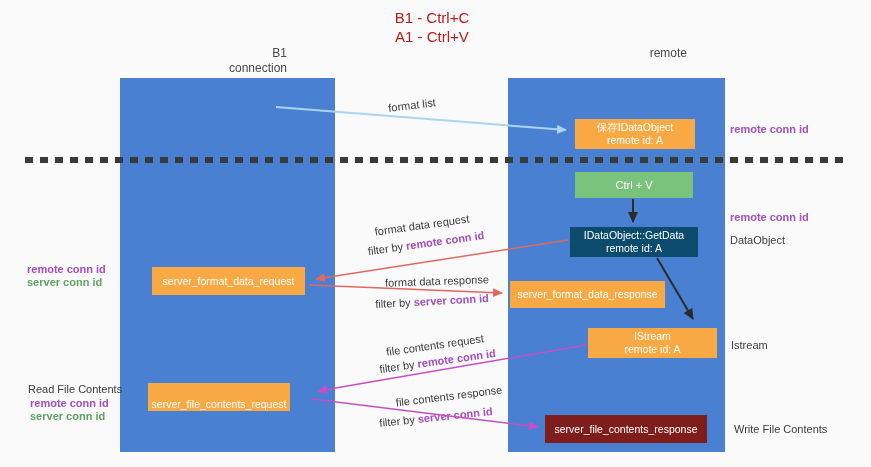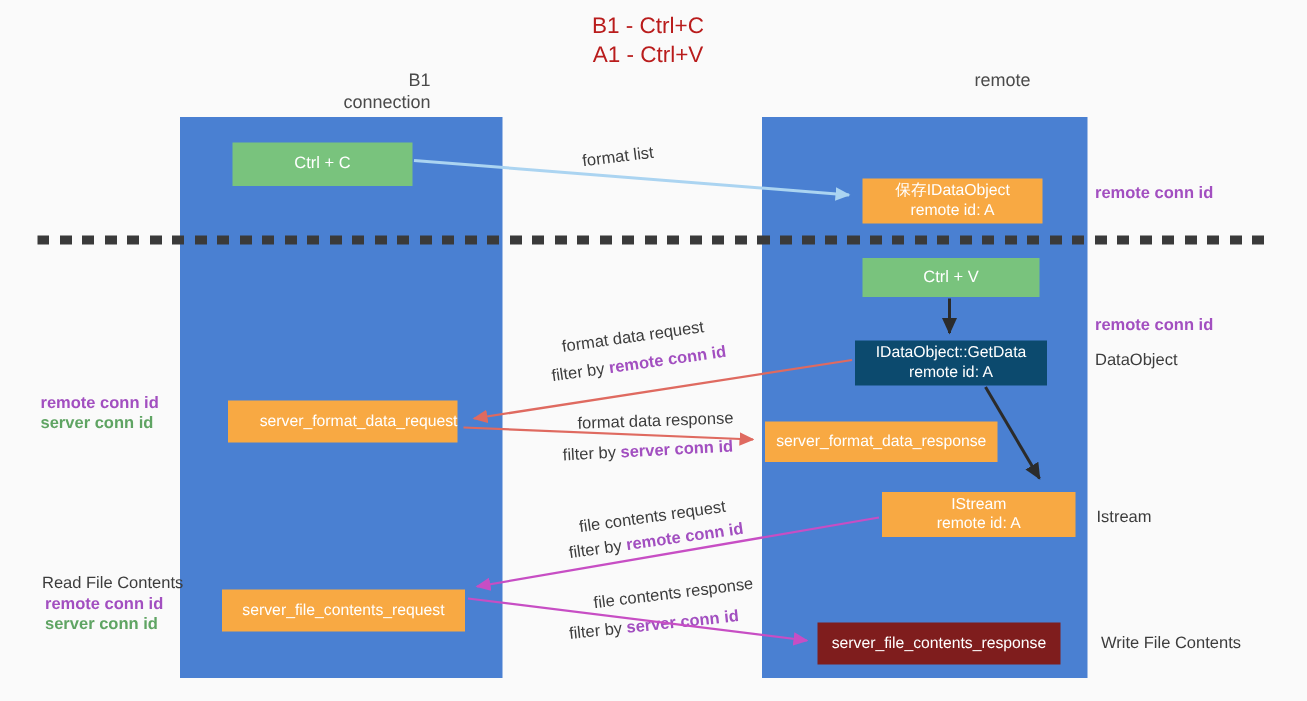--- a/index.html
+++ b/index.html
@@ -31,52 +31,49 @@
   </div>
   <div class="abs lane-header" style="left:547px;top:46px;">
     <div>remote</div>
   </div>
 
   <div class="lane" style="left: 120px; width: 215px; background-color: rgb(74, 128, 210);"></div>
   <div class="lane" style="left: 508px; width: 217px; background-color: rgb(74, 128, 210);"></div>
 
   <div class="dashes" style="left:25px;top:157px;width:820px;"></div>
 
-  <div class="node" style="left: 155px; top: 95px; width: 120px; height: 29px; background-color: rgb(121, 195, 125);">
-    <span>Ctrl + C</span>
-  </div>
 
   <div class="node small" style="left: 575px; top: 119px; width: 120px; height: 30px; background-color: rgb(248, 169, 67);">
     <span>保存IDataObject</span>
     <span>remote id: A</span>
   </div>
 
   <div class="node" style="left: 555px; top: 172px; width: 118px; height: 26px; background-color: rgb(121, 195, 125); margin-left: 20px;">
     <span>Ctrl + V</span>
   </div>
 
   <div class="node small" style="left: 570px; top: 227px; width: 128px; height: 30px; background-color: #0c4a6e;">
     <span>IDataObject::GetData</span>
     <span>remote id: A</span>
   </div>
 
-  <div class="node small" style="left: 152px; top: 267px; width: 153px; height: 28px; background-color: rgb(248, 169, 67); align-items: flex-end;">
+  <div class="node small" style="left: 152px; top: 267px; width: 153px; height: 28px; background-color: rgb(248, 169, 67);">
     <span>server_format_data_request</span>
   </div>
 
   <div class="node small" style="left: 510px; top: 281px; width: 155px; height: 27px; background-color: rgb(248, 169, 67);">
     <span>server_format_data_response</span>
   </div>
 
   <div class="node small" style="left: 588px; top: 328px; width: 129px; height: 30px; background-color: rgb(248, 169, 67);">
     <span>IStream</span>
     <span>remote id: A</span>
   </div>
 
-  <div class="node small" style="left: 148px; top: 393px; width: 162px; height: 28px; background-color: rgb(248, 169, 67);">
+  <div class="node small" style="left: 148px; top: 383px; width: 142px; height: 28px; background-color: rgb(248, 169, 67); justify-content: flex-end;">
     <span>server_file_contents_request</span>
   </div>
 
   <div class="node small" style="left: 545px; top: 415px; width: 162px; height: 28px; background-color: #7f1d1d;">
     <span>server_file_contents_response</span>
   </div>
 
   <div class="mid-label" style="left:352px;top:99px;width:120px;transform:rotate(-7deg);">format list</div>
 
   <div class="mid-label" style="left:348px;top:219px;width:148px;transform:rotate(-8deg);">format data request</div>

